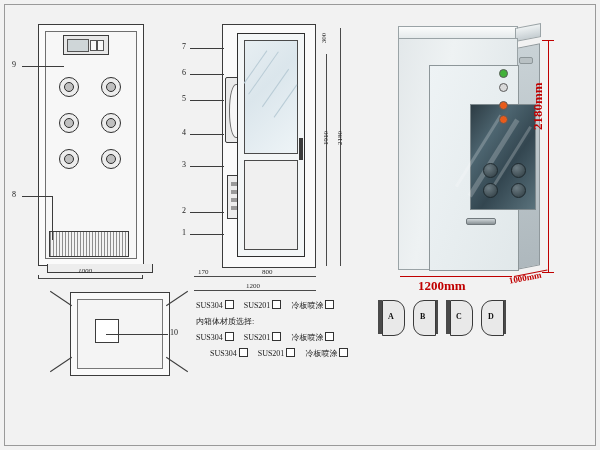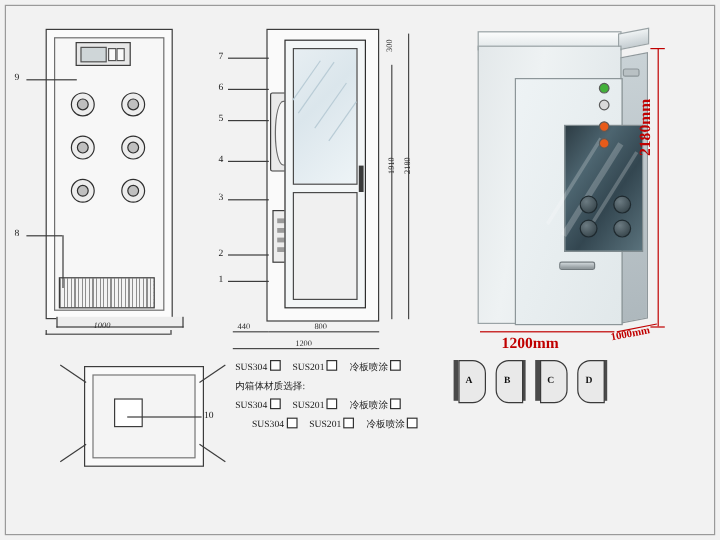--- a/index.html
+++ b/index.html
@@ -114,21 +114,21 @@
     position:absolute;left:3px;top:6px;width:14px;height:52px;
     border:1px solid #6a6a6a;border-radius:7px/26px;background:#f6f6f6;
   }
   #view-side .ctrl2{
     position:absolute;left:4px;top:150px;width:16px;height:42px;
     border:1px solid #3c3c3c;background:#ededed;
   }
   #view-side .ctrl2 i{position:absolute;left:3px;width:10px;height:4px;background:#9a9a9a;display:block;}
 
   
-  #view-plan{left:60px;top:299px;width:120px;height:110px;}
+  #view-plan{left:60px;top:286px;width:120px;height:110px;}
   #view-plan .outer{
     position:absolute;left:10px;top:6px;width:98px;height:82px;
     border:1px solid #3c3c3c;background:#fafafa;
   }
   #view-plan .inner2{
     position:absolute;left:6px;top:6px;right:6px;bottom:6px;
     border:1px solid #777;background:#f4f4f4;
   }
   #view-plan .sq{
     position:absolute;left:24px;top:26px;width:22px;height:22px;
@@ -309,21 +309,21 @@
     <div class="lbl" style="left:-8px;top:204px;">1</div>
     <div class="leader" style="left:0px;top:210px;width:34px;"></div>
 
     <div class="ln v1" style="left:136px;top:30px;height:212px;"></div>
     <div class="dim-text" style="left:129px;top:110px;transform:rotate(-90deg);">1910</div>
     <div class="ln v1" style="left:150px;top:4px;height:238px;"></div>
     <div class="dim-text" style="left:143px;top:110px;transform:rotate(-90deg);">2180</div>
     <div class="dim-text" style="left:129px;top:10px;transform:rotate(-90deg);">300</div>
 
     <div class="ln h1" style="left:4px;top:252px;width:30px;"></div>
-    <div class="dim-text" style="left:8px;top:244px;">440</div>
+    <div class="dim-text" style="left:8px;top:244px;">170</div>
     <div class="ln h1" style="left:34px;top:252px;width:92px;"></div>
     <div class="dim-text" style="left:72px;top:244px;">800</div>
     <div class="ln h1" style="left:4px;top:266px;width:122px;"></div>
     <div class="dim-text" style="left:56px;top:258px;">1200</div>
   </div>
 
   <div class="panel" id="view-plan">
     <div class="outer">
       <div class="inner2"></div>
       <div class="sq"></div>

